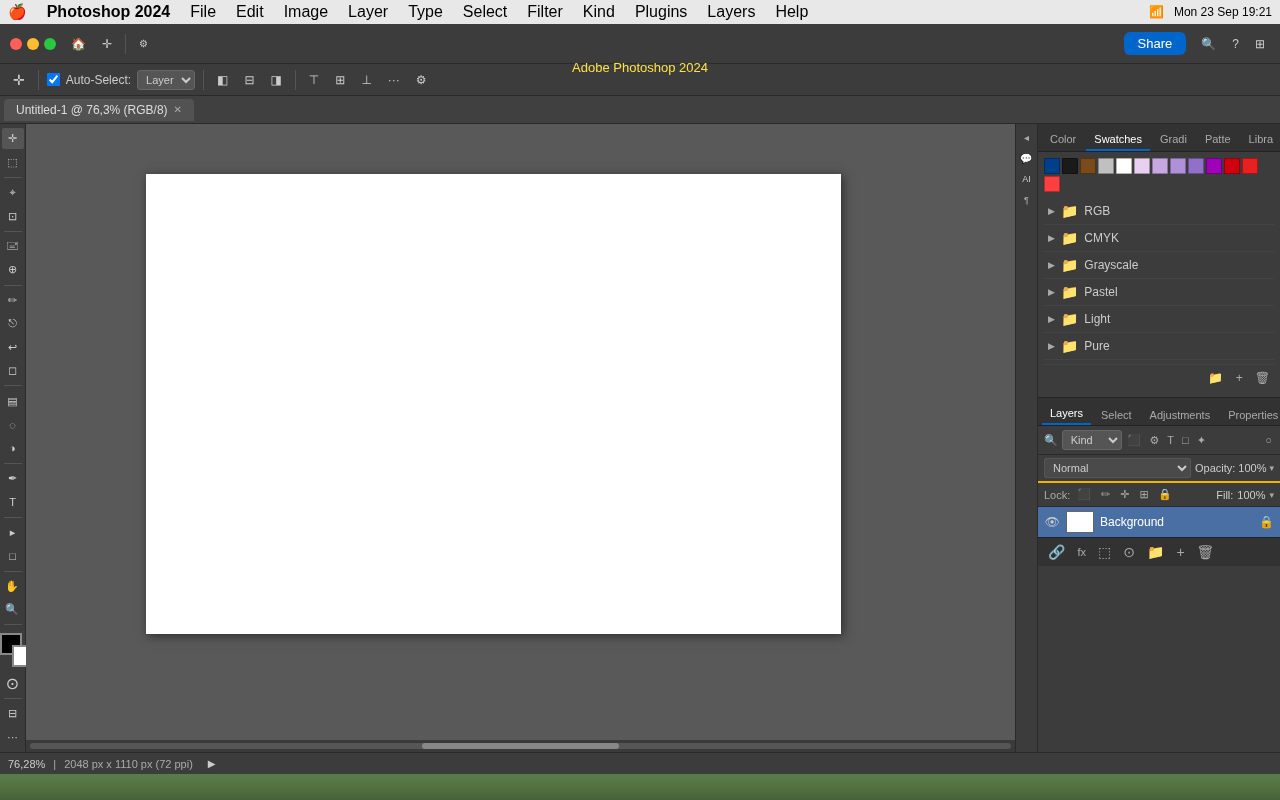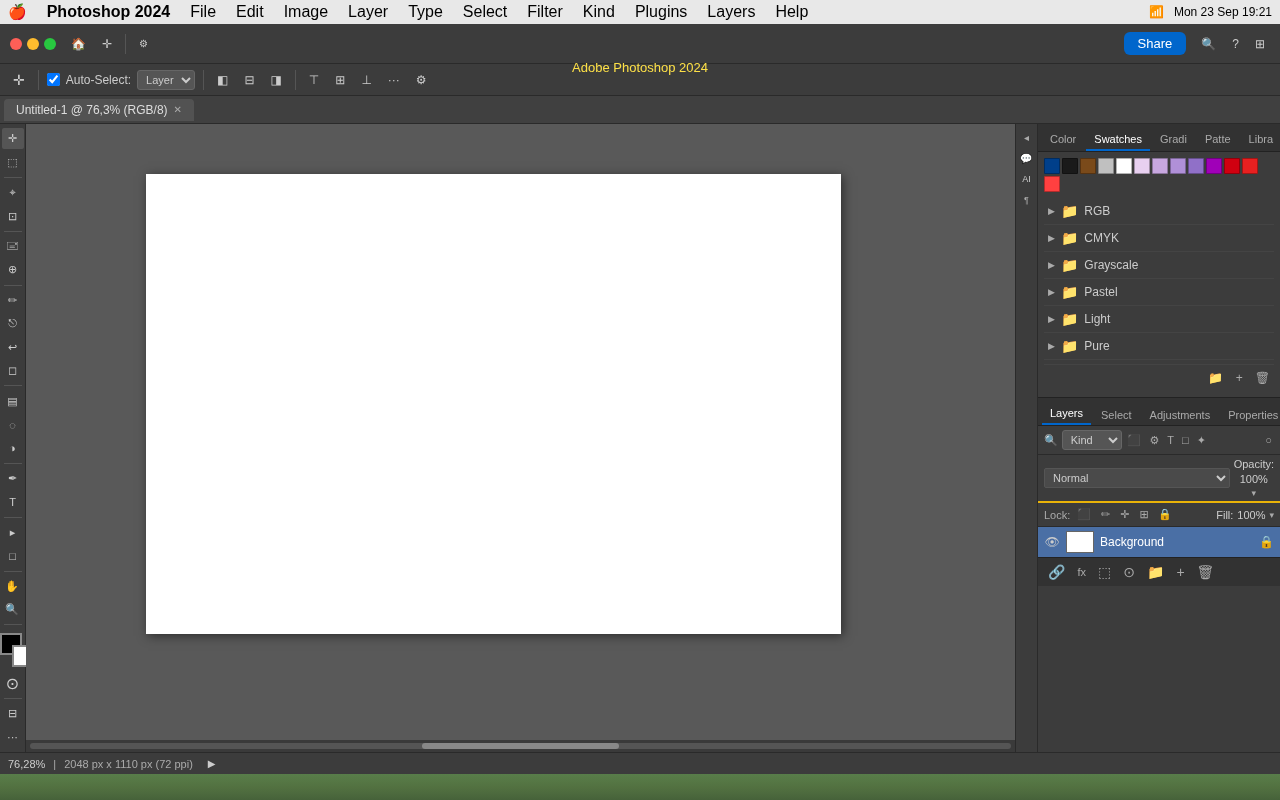--- a/index.html
+++ b/index.html
@@ -303,21 +303,20 @@
       padding: 2px 4px;
       border-radius: 2px;
       flex: 1;
     }
     .opacity-row {
       display: flex;
       align-items: center;
       gap: 3px;
       font-size: 11px;
       color: #ccc;
-      flex-direction: column;
     }
     .opacity-val { color: #ccc; font-size: 11px; }
 
     .layers-lock-row {
       padding: 3px 6px;
       display: flex;
       align-items: center;
       gap: 4px;
       border-bottom: 1px solid #2a2a2a;
       color: #aaa;

